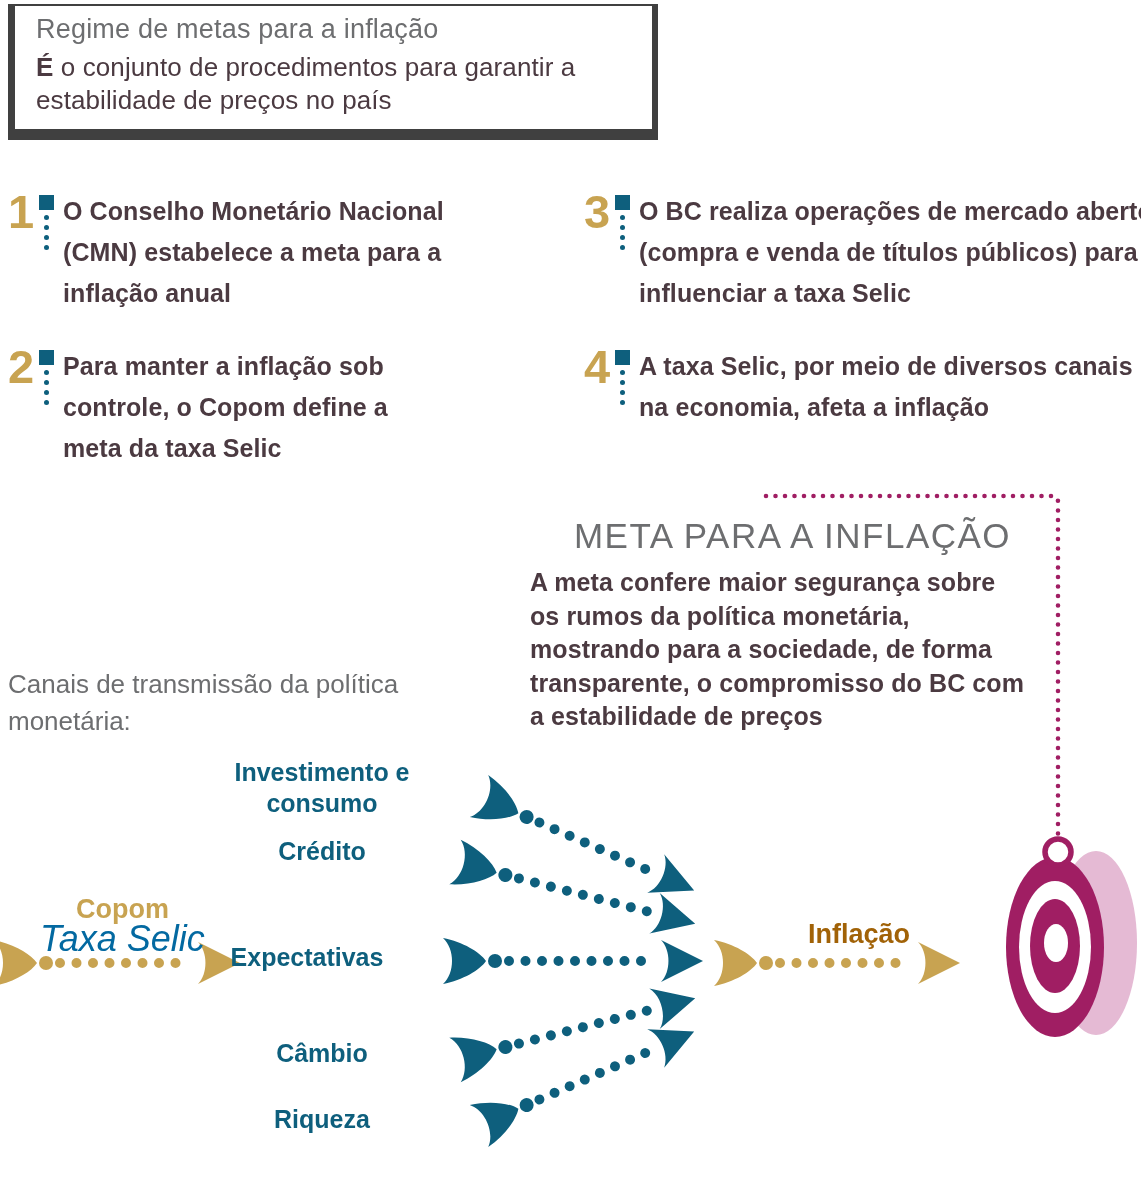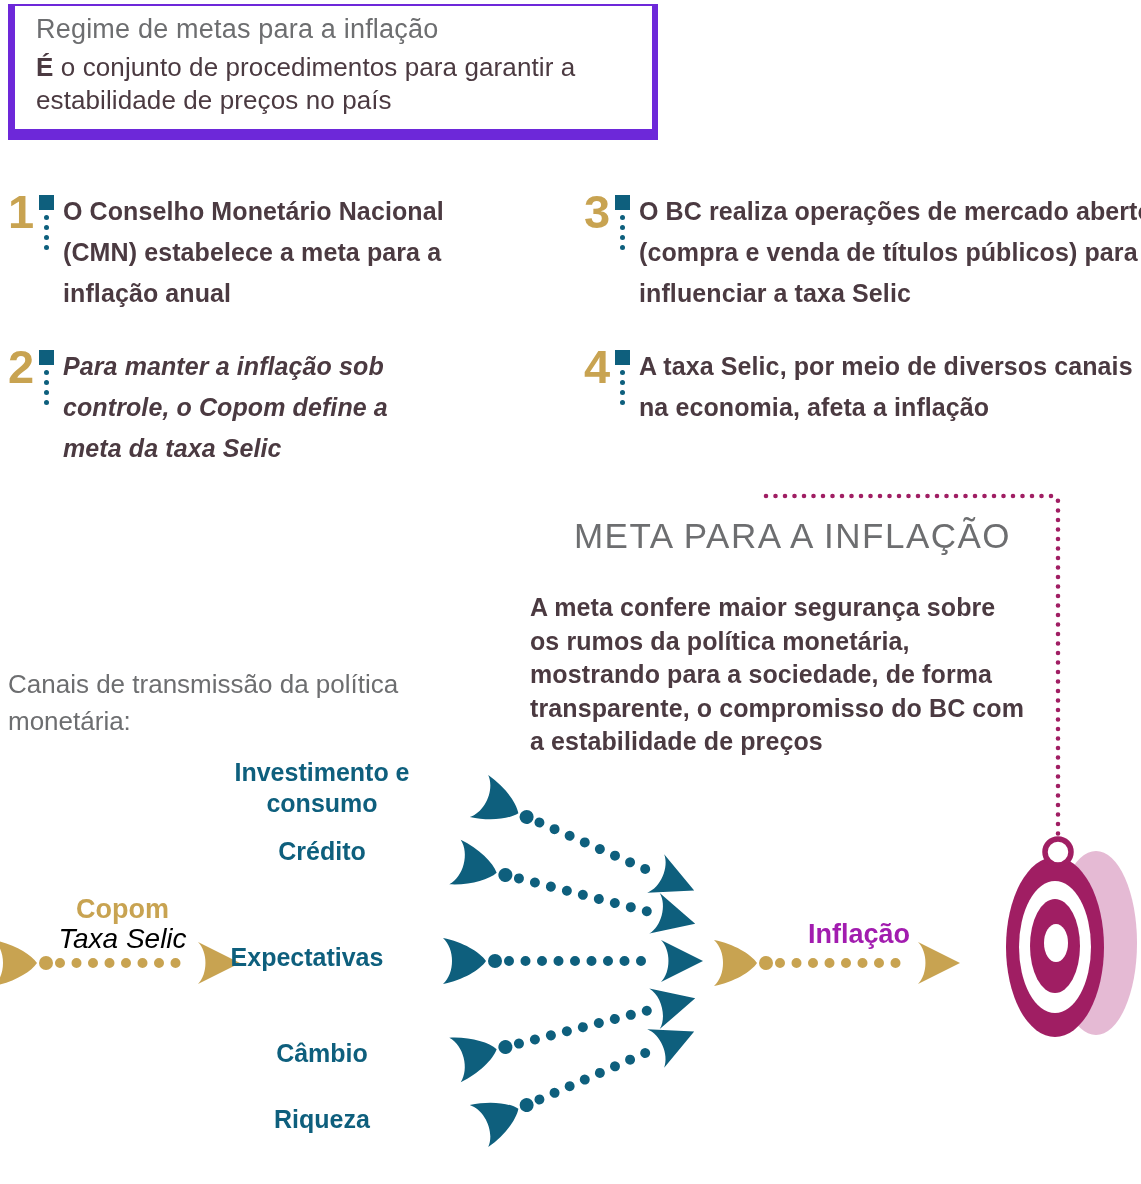--- a/index.html
+++ b/index.html
@@ -6,21 +6,21 @@
   .canvas{
     position:relative;
     width:1141px;height:1184px;
     background:#fff;
     overflow:hidden;
     font-family:"Liberation Sans", sans-serif;
   }
   
   .hbox{
     position:absolute;left:8px;top:4px;width:650px;
-    background:#6d28d9;
+    background:#404040;
     box-sizing:border-box;
   }
   .hbox-inner{
     background:#fff;
     margin:2px 6px 11px 7px;
     padding:8px 14px 12px 21px;
   }
   .hbox-title{
     font-size:27px;color:#6D6E70;letter-spacing:.2px;
     margin-bottom:6px;
@@ -39,55 +39,55 @@
     position:absolute;left:31px;top:5px;
     display:flex;flex-direction:column;align-items:center;gap:5px;width:15px;
   }
   .step-marker .sq{display:block;width:15px;height:15px;background:#0E5F7D;}
   .step-marker .dot{display:block;width:5px;height:5px;border-radius:50%;background:#0E5F7D;}
   .step-text{
     position:absolute;left:55px;top:1px;
     font-size:25px;font-weight:bold;color:#4B3A41;line-height:41px;letter-spacing:.1px;
   }
   .s1{left:8px;top:190px;}  .s1 .step-text{width:452px;}
-  .s2{left:8px;top:345px;}  .s2 .step-text{width:380px;font-style:italic;}
+  .s2{left:8px;top:345px;}  .s2 .step-text{width:380px;}
   .s3{left:584px;top:190px;}.s3 .step-text{width:520px;}
   .s4{left:584px;top:345px;}.s4 .step-text{width:520px;}
   
   .meta-title{
     position:absolute;left:540px;top:516px;width:505px;
     text-align:center;font-size:35px;color:#6D6E70;letter-spacing:1.5px;
   }
   .meta-body{
     position:absolute;left:530px;top:566px;width:500px;
-    font-size:25px;font-weight:bold;color:#4B3A41;line-height:33.5px;letter-spacing:.1px;margin-top:25px;
+    font-size:25px;font-weight:bold;color:#4B3A41;line-height:33.5px;letter-spacing:.1px;
   }
   
   .canais{
     position:absolute;left:8px;top:666px;width:400px;
     font-size:26px;color:#6D6E70;line-height:37px;
   }
   .chan{
     position:absolute;right:704px;
     text-align:center;
     font-size:25px;font-weight:bold;color:#0E5F7D;line-height:31px;
   }
   .ch0{top:757px;width:230px;}
   .ch1{top:836px;width:230px;}
   .ch2{top:942px;width:260px;}
   .ch3{top:1038px;width:230px;}
   .ch4{top:1104px;width:230px;}
   .copom{
     position:absolute;left:35px;top:886px;width:175px;text-align:center;
   }
   .copom-t{font-size:27px;font-weight:bold;color:#C8A351;line-height:30px;margin-top:8px;}
-  .copom-s{font-size:28px;font-style:italic;color:#000000;line-height:30px;}
+  .copom-s{font-size:36px;font-style:italic;color:#0369a1;line-height:30px;}
   .inflacao{
     position:absolute;left:769px;top:919px;width:180px;text-align:center;
-    font-size:27px;font-weight:bold;color:#a21caf;
+    font-size:27px;font-weight:bold;color:#a16207;
   }
   
   .overlay{position:absolute;left:0;top:0;}
   .teal{color:#0E5F7D;}
   .gold{color:#C8A351;}
   .arrow-fill{fill:currentColor;}
   .arrow-dots{stroke:currentColor;stroke-width:10;stroke-linecap:round;stroke-dasharray:0 16.5;fill:none;}
   .meta-dots{stroke:#A01E63;stroke-width:4.6;stroke-linecap:round;stroke-dasharray:0 9.5;fill:none;}
 </style>
 </head>

